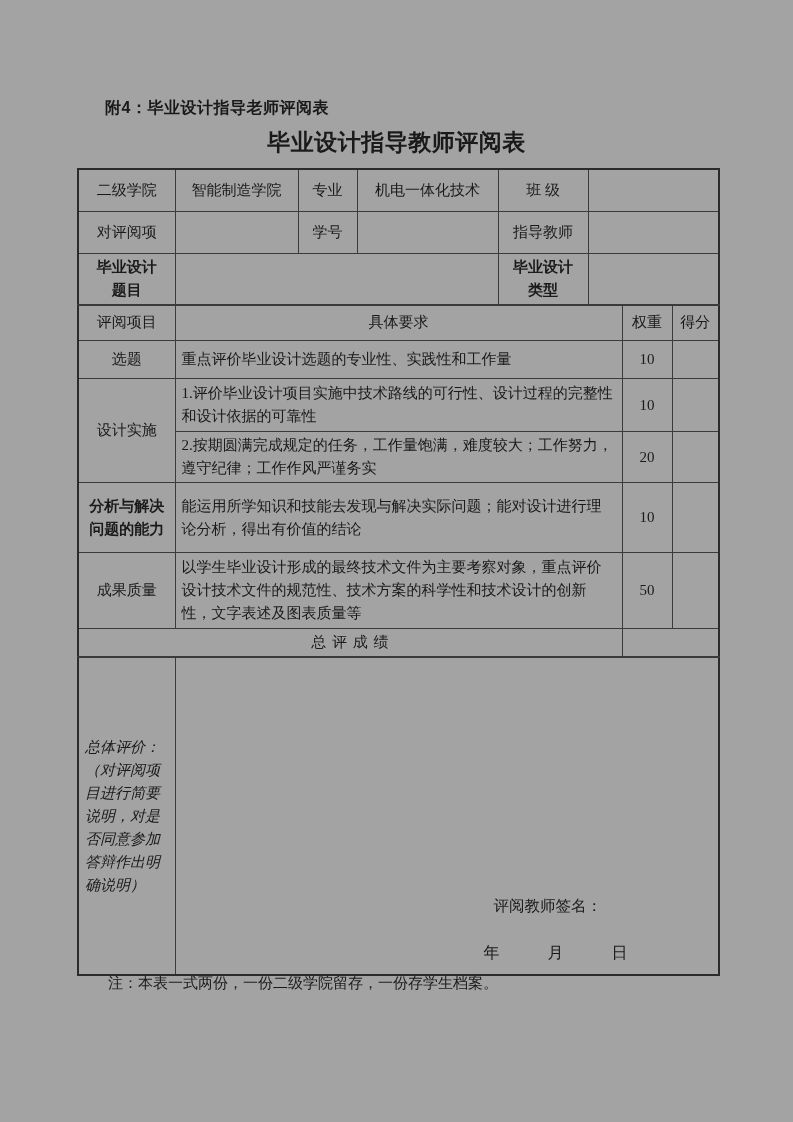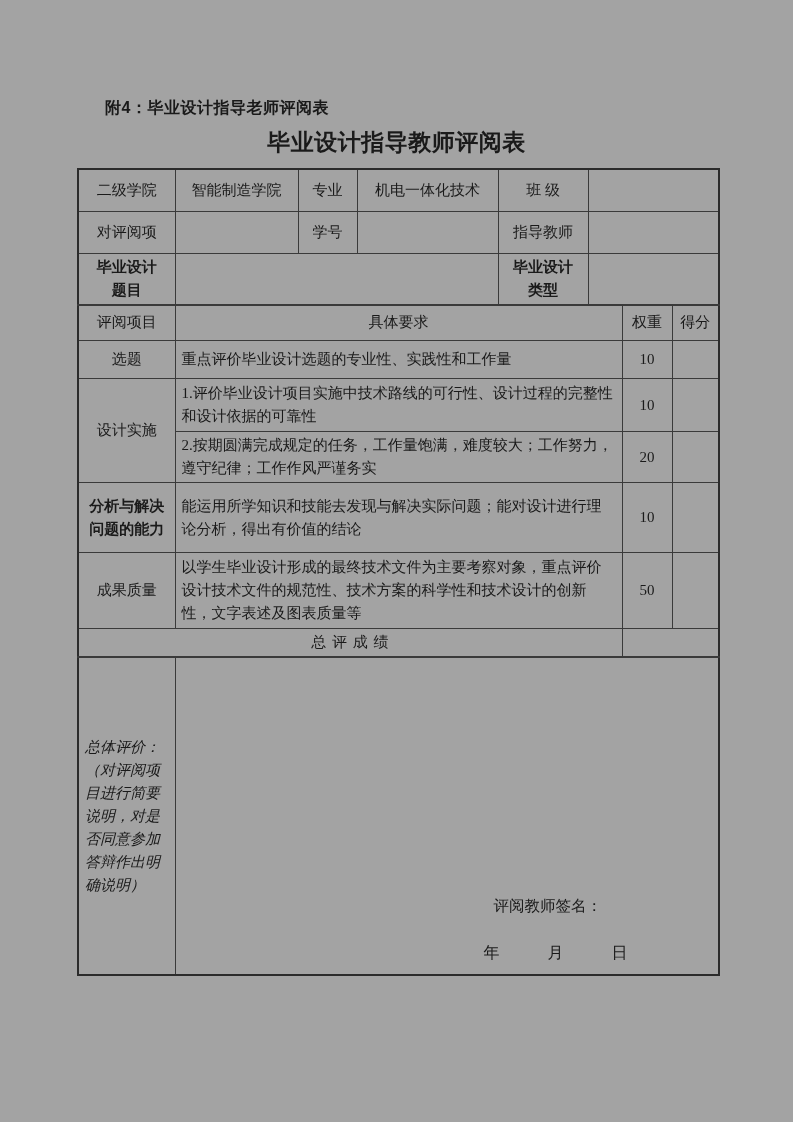--- a/index.html
+++ b/index.html
@@ -198,14 +198,15 @@
 确说明）</td>
       <td class="overall-content-cell" colspan="7">
         <span></span>
         <div class="signer-line">评阅教师签名：</div>
         <div class="date-line">年　　　月　　　日</div>
       </td>
     </tr>
   </tbody>
     </table>
 
+  <div class="footnote">注：本表一式两份，一份二级学院留存，一份存学生档案。</div>
 
 </div>
 
 </body></html>

